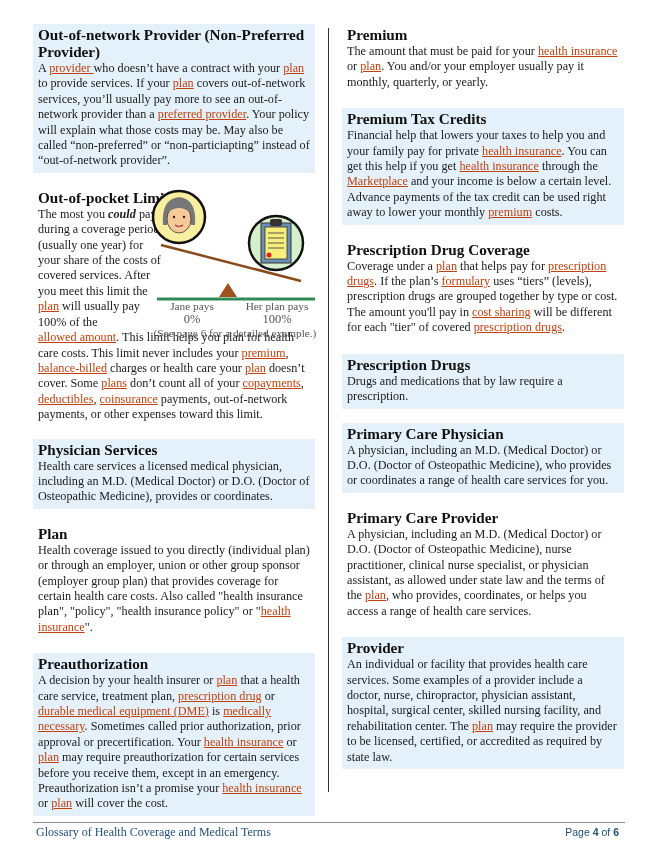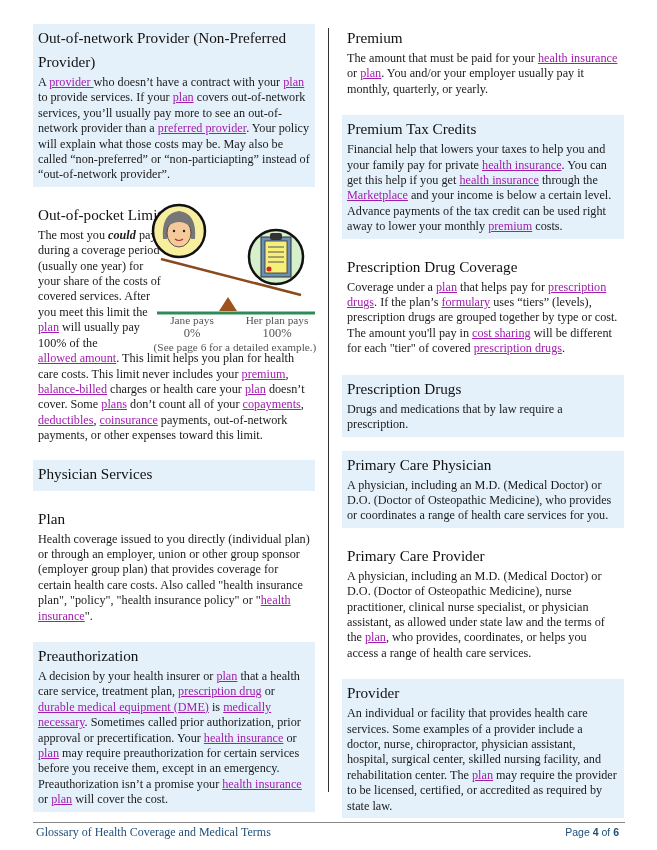--- a/index.html
+++ b/index.html
@@ -6,23 +6,23 @@
   body {
     width: 657px; height: 850px; background: #ffffff; position: relative; overflow: hidden;
     font-family: "Liberation Serif", "DejaVu Serif", serif; color: #1a1a1a;
   }
   .col { position: absolute; top: 24px; width: 282px; }
   .col-left { left: 33px; }
   .col-right { left: 342px; width: 282px; }
   .divider { position: absolute; left: 328px; top: 28px; width: 1px; height: 764px; background: #333; }
   .entry { padding: 2px 5px 4px 5px; margin-bottom: 14px; }
   .entry.shaded { background: #e4f1fb; }
-  .term { font-size: 15.2px; line-height: 24px; margin: 0 0 1px 0; font-weight: normal; color: #111; }
+  .term { font-size: 15.2px; line-height: 17px; margin: 0 0 1px 0; font-weight: bold; color: #111; }
   .def { font-size: 12.2px; line-height: 15.4px; margin: 0; }
-  a.lnk { color: #a21caf; text-decoration: underline; }
+  a.lnk { color: #c2410c; text-decoration: underline; }
   em.strong { font-style: italic; font-weight: bold; }
   .oop-wrap { position: relative; }
   .oop-text { width: 128px; }
   .illus { position: absolute; left: 118px; top: -2px; width: 168px; height: 150px; }
   .illus-label { position: absolute; font-size: 11.3px; color: #555; text-align: center; line-height: 12px; }
   .footer-line { position: absolute; left: 33px; top: 822px; width: 592px; height: 1px; background: #888; }
   .footer-title { position: absolute; left: 36px; top: 825px; font-size: 12px; color: #1f4e79; }
   .footer-page { position: absolute; right: 38px; top: 826px; font-family: "Liberation Sans", sans-serif; font-size: 10.5px; color: #1f4e79; }
   .footer-page b { font-weight: bold; }
 </style>
@@ -68,20 +68,21 @@
         <div style="font-size:12.5px;margin-top:1px;">100%</div>
       </div>
       <div class="illus-label" style="left:-4px; top:142px; width:176px; white-space:nowrap;text-align:center;">(See page 6 for a detailed example.)</div>
     </div>
     <h3 class="term">Out-of-pocket Limit</h3>
     <p class="def"><span class="oop-text" style="display:inline-block;width:128px;vertical-align:top;"><span>The most you </span><em class="strong">could</em><span> pay during a coverage period (usually one year) for your share of the costs of covered services.  After you meet this limit the </span><a class="lnk">plan</a><span> will usually pay 100% of the </span></span><br><a class="lnk">allowed amount</a><span>.  This limit helps you plan for health care costs.  This limit never includes your </span><a class="lnk">premium</a><span>, </span><a class="lnk">balance-billed</a><span> charges or health care your </span><a class="lnk">plan</a><span> doesn’t cover.  Some </span><a class="lnk">plans</a><span> don’t count all of your </span><a class="lnk">copayments</a><span>, </span><a class="lnk">deductibles</a><span>, </span><a class="lnk">coinsurance</a><span> payments, out-of-network payments, or other expenses toward this limit.</span></p>
   </div>
 
   <div class="entry shaded">
     <h3 class="term">Physician Services</h3>
+    <p class="def">Health care services a licensed medical physician, including an M.D. (Medical Doctor) or D.O. (Doctor of Osteopathic Medicine), provides or coordinates.</p>
   </div>
 
   <div class="entry">
     <h3 class="term">Plan</h3>
     <p class="def"><span>Health coverage issued to you directly (individual plan) or through an employer, union or other group sponsor (employer group plan) that provides coverage for certain health care costs.  Also called "health insurance plan", "policy", "health insurance policy" or "</span><a class="lnk">health insurance</a><span>".</span></p>
   </div>
 
   <div class="entry shaded">
     <h3 class="term">Preauthorization</h3>
     <p class="def"><span>A decision by your health insurer or </span><a class="lnk">plan</a><span> that a health care service, treatment plan, </span><a class="lnk">prescription drug</a><span> or </span><a class="lnk">durable medical equipment (DME)</a><span> is </span><a class="lnk">medically necessary</a><span>. Sometimes called prior authorization, prior approval or precertification.  Your </span><a class="lnk">health insurance</a><span> or </span><a class="lnk">plan</a><span> may require preauthorization for certain services before you receive them, except in an emergency.  Preauthorization isn’t a promise your </span><a class="lnk">health insurance</a><span> or </span><a class="lnk">plan</a><span> will cover the cost.</span></p>

